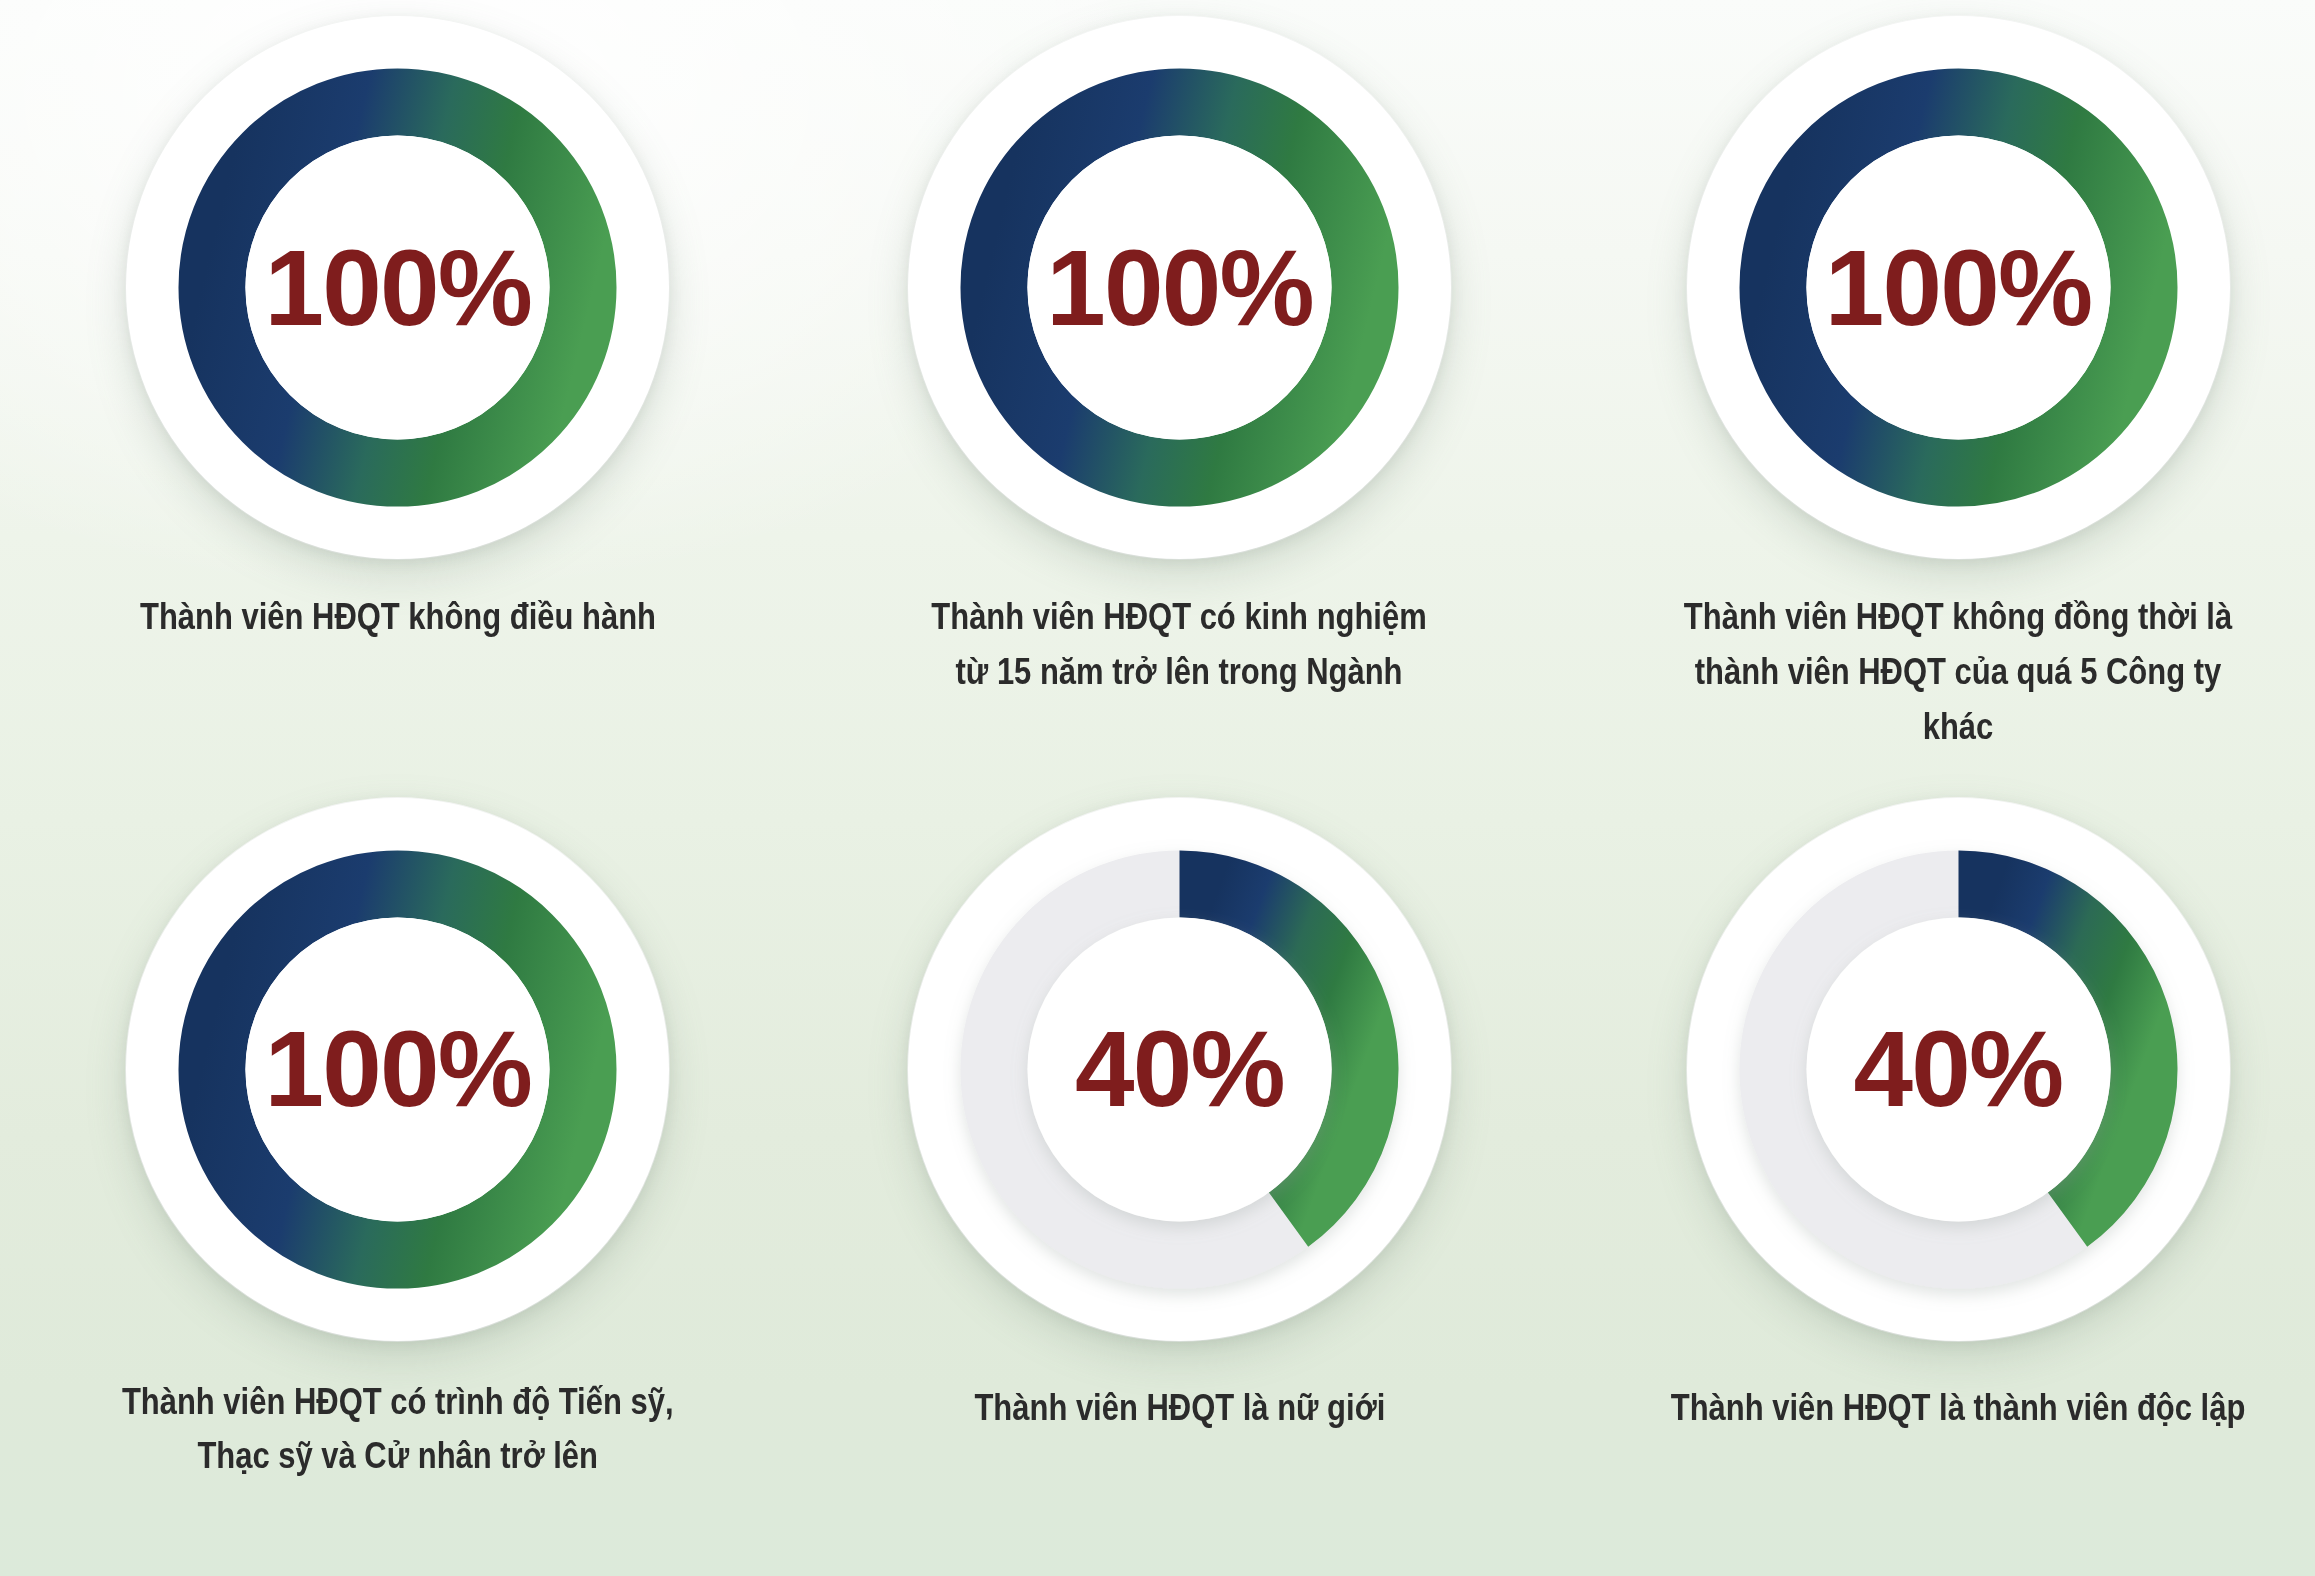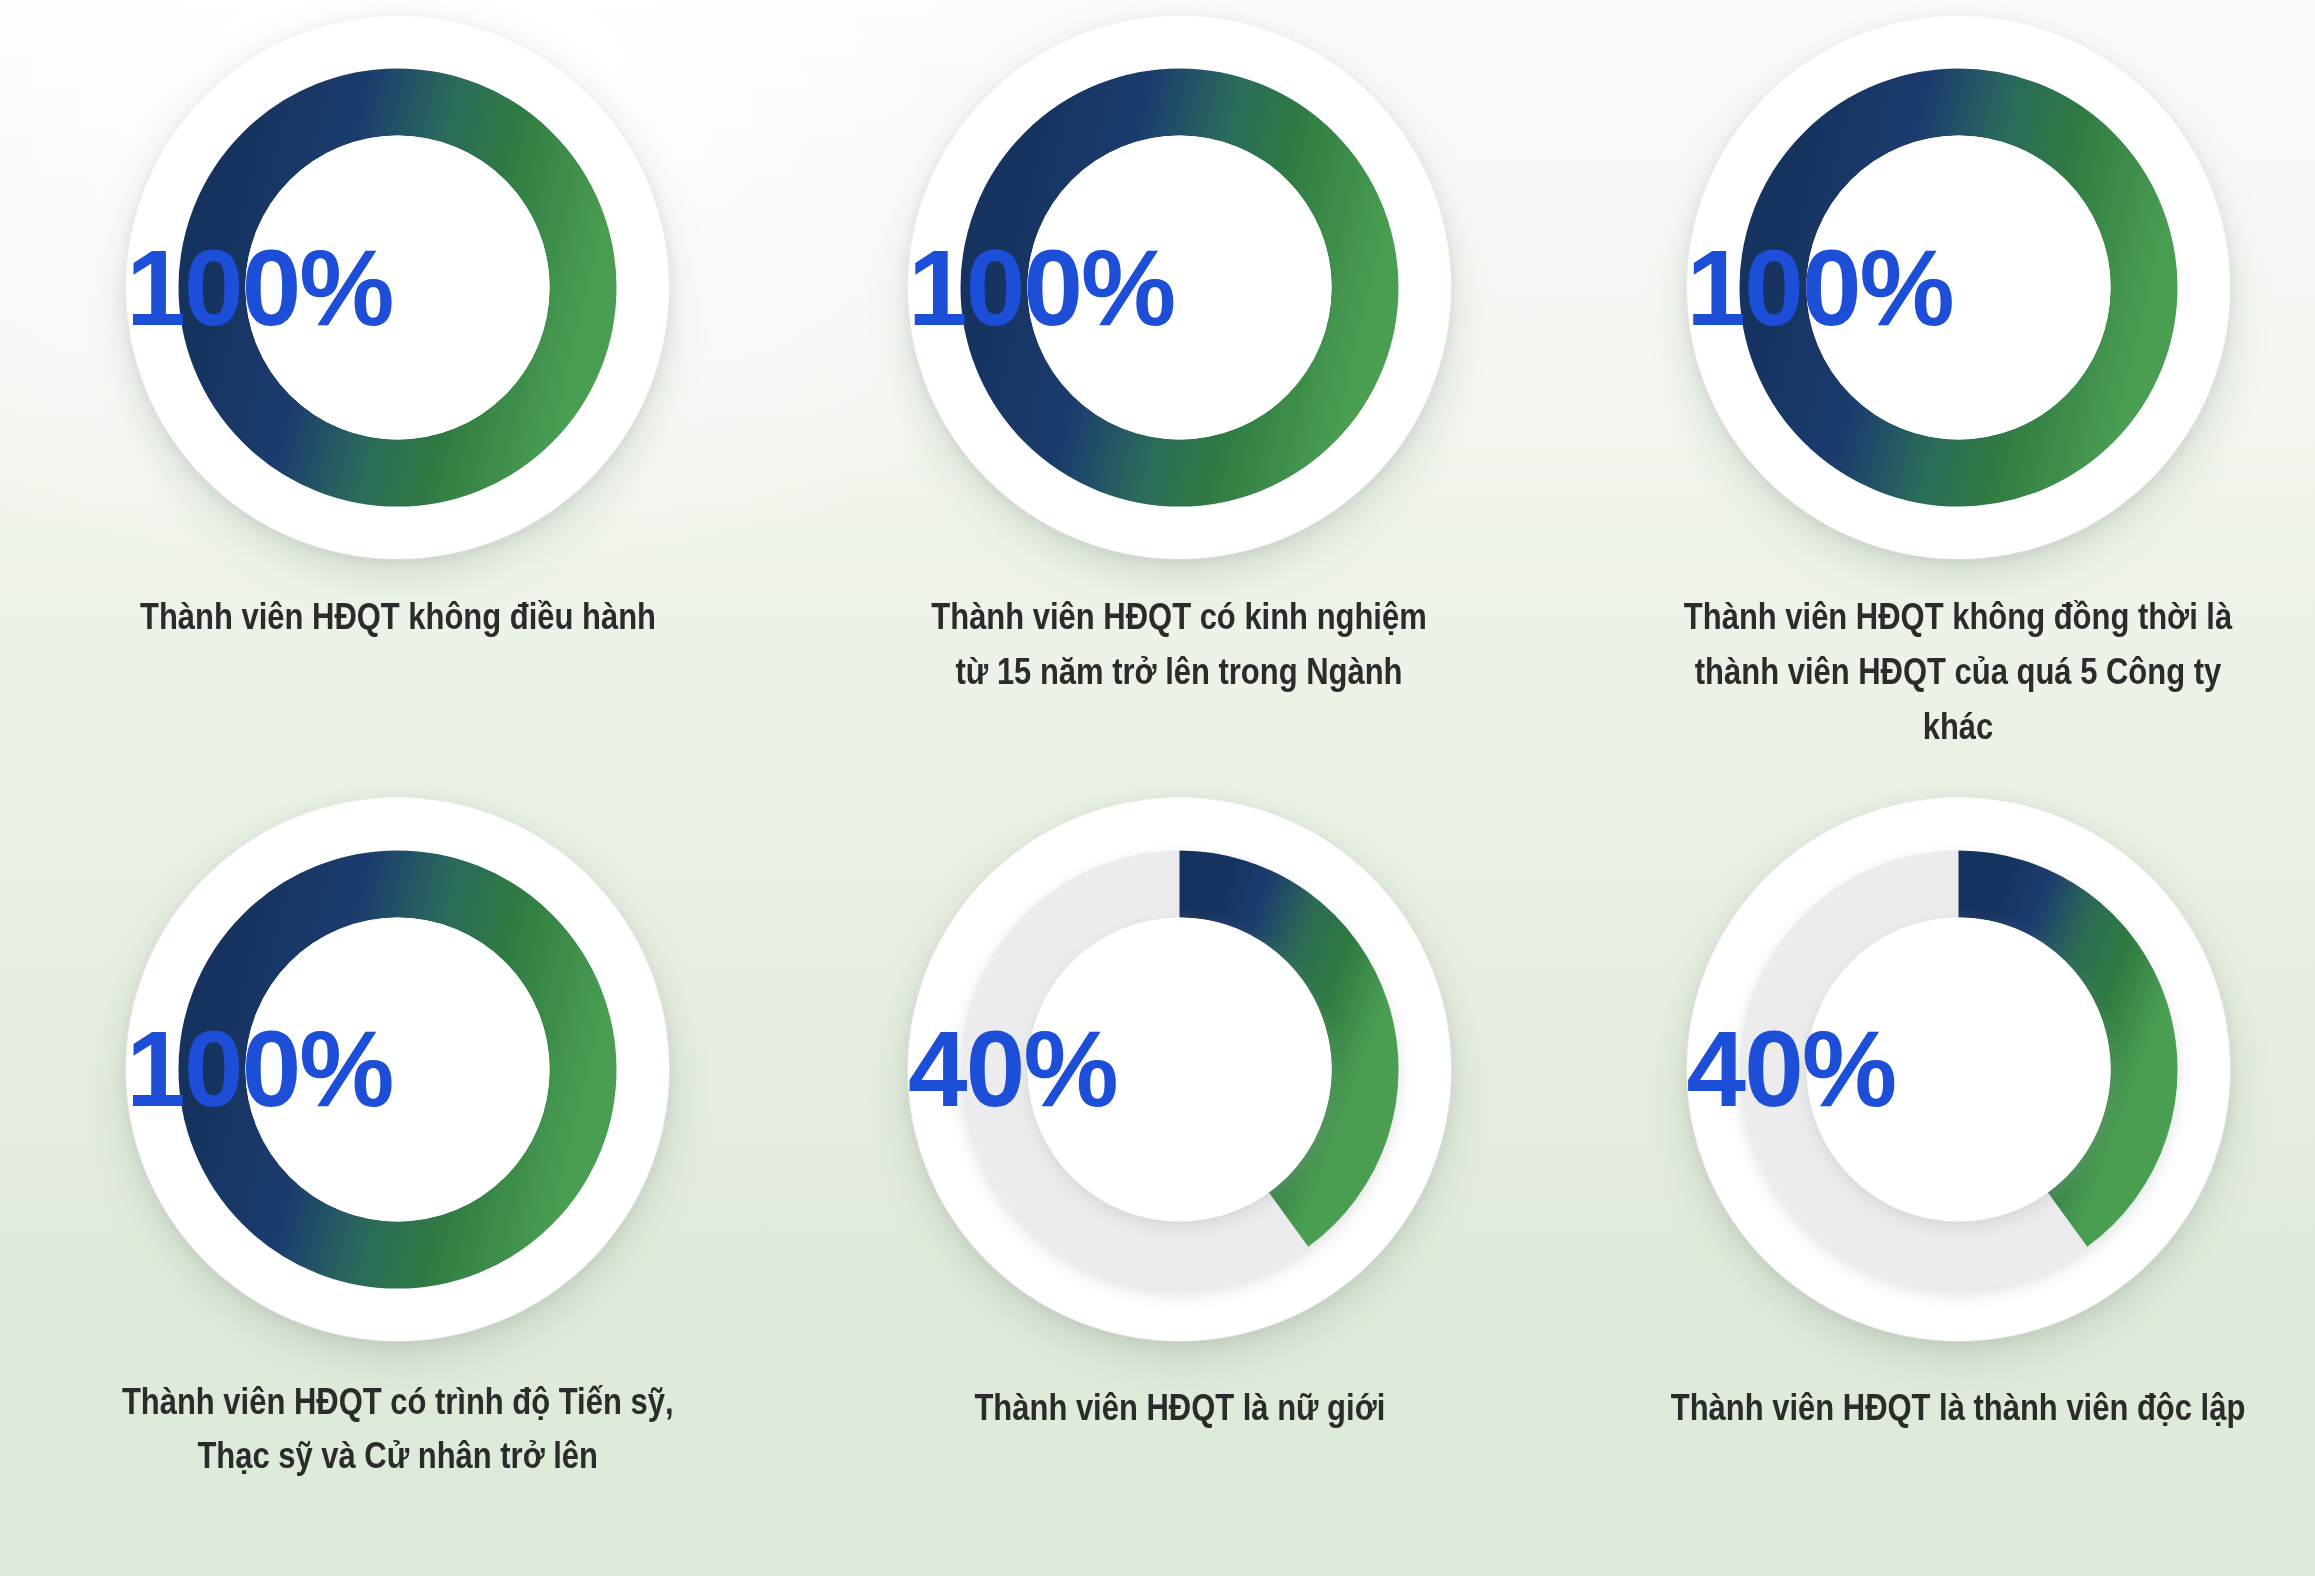--- a/index.html
+++ b/index.html
@@ -82,25 +82,26 @@
     width:543px;
     height:543px;
     display:block;
   }
 
   .pct {
     position:absolute;
     left:0; right:0;
     top:50%;
     transform:translateY(-50%);
+    text-align:center;
     font-family:"Liberation Sans", sans-serif;
     font-weight:bold;
     font-size:107px;
     letter-spacing:-1.8px;
-    color:#1d4ed8;
+    color:#7f1d1d;
     line-height:1;
     pointer-events:none;
   }
 
   .caption {
     text-align:center;
     font-family:"Liberation Sans", sans-serif;
     font-weight:bold;
     font-size:36px;
     line-height:1.52;

